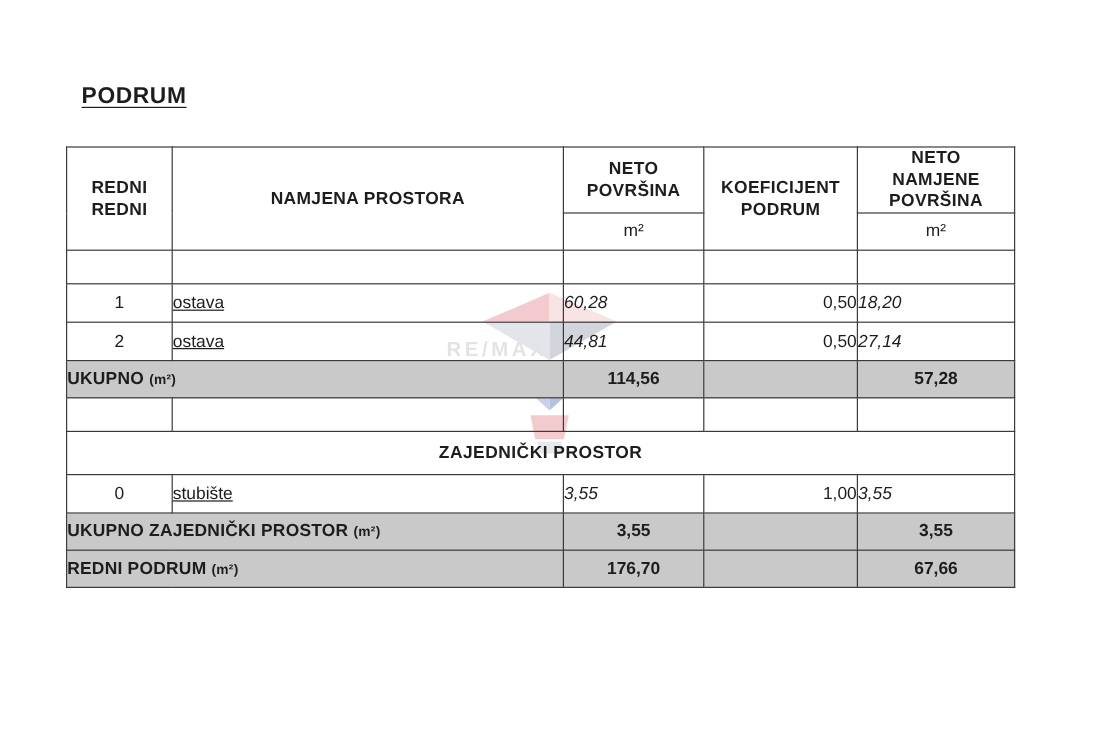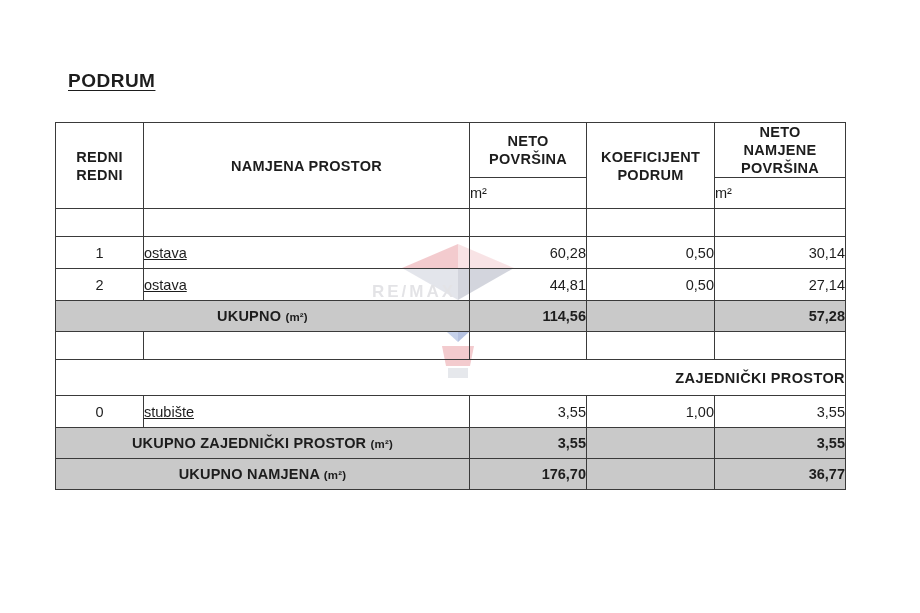--- a/index.html
+++ b/index.html
@@ -80,63 +80,63 @@
     font-weight: bold;
     font-size: 14.5px;
     line-height: 1.25;
     letter-spacing: 0.3px;
     padding: 6px 4px;
   }
   .hdr-tall {
     height: 62px;
   }
   .unit {
-    text-align: left;
+    text-align: center;
     font-size: 12.5px;
     height: 30px;
   }
   .num {
     text-align: center;
     height: 31px;
   }
   .name {
     text-align: left;
     padding-left: 12px;
     height: 31px;
     text-decoration: underline;
   }
   .val {
-    text-align: right;
     padding-right: 14px;
     height: 31px;
+    font-style: italic;
   }
   .valc {
     text-align: right;
     height: 31px;
   }
   .total-row td {
     background: #c9c9c9 !important;
     font-weight: bold;
     height: 30px;
   }
   .total-label {
-    text-align: center;
+    text-align: left;
     letter-spacing: 0.2px;
     margin-top: 16px;
   }
   .total-label small {
     font-size: 11.5px;
     font-weight: bold;
   }
   .total-val {
-    text-align: right;
+    text-align: center;
     padding-right: 14px;
   }
   .section-row td {
-    text-align: right;
+    text-align: center;
     font-weight: bold;
     font-size: 17px;
     height: 35px;
     letter-spacing: 0.4px;
   }
   .blank-row td {
     height: 27px;
     border-left: 1px solid #3a3a3a;
     border-right: 1px solid #3a3a3a;
     border-top: 1px solid #3a3a3a;
@@ -173,21 +173,21 @@
         <col class="c4">
     </colgroup>
     <tbody>
 
       <tr>
         <td class="hdr hdr-tall" rowspan="2">
           <div>REDNI</div>
           <div>REDNI</div>
         </td>
         <td class="hdr hdr-tall" rowspan="2">
-          <div>NAMJENA PROSTOR</div>
+          <div>NAMJENA PROSTORA</div>
         </td>
         <td class="hdr">
           <div>NETO</div>
           <div>POVRŠINA</div>
         </td>
         <td class="hdr hdr-tall" rowspan="2">
           <div>KOEFICIJENT</div>
           <div>PODRUM</div>
         </td>
         <td class="hdr">
@@ -207,21 +207,21 @@
         <td></td>
         <td></td>
         <td></td>
       </tr>
 
       <tr>
         <td class="num">1</td>
         <td class="name">ostava</td>
         <td class="val">60,28</td>
         <td class="valc">0,50</td>
-        <td class="val">30,14</td>
+        <td class="val">18,20</td>
       </tr>
 
       <tr>
         <td class="num">2</td>
         <td class="name">ostava</td>
         <td class="val">44,81</td>
         <td class="valc">0,50</td>
         <td class="val">27,14</td>
       </tr>
 
@@ -260,23 +260,23 @@
           <span>UKUPNO ZAJEDNIČKI PROSTOR</span>
           <small>(m²)</small>
         </td>
         <td class="total-val">3,55</td>
         <td></td>
         <td class="total-val">3,55</td>
       </tr>
 
       <tr class="total-row">
         <td class="total-label" colspan="2">
-          <span>UKUPNO NAMJENA</span>
+          <span>REDNI PODRUM</span>
           <small>(m²)</small>
         </td>
         <td class="total-val">176,70</td>
         <td></td>
-        <td class="total-val">36,77</td>
+        <td class="total-val">67,66</td>
       </tr>
     </tbody>
   </table>
 
 </div>
 
 </body></html>

